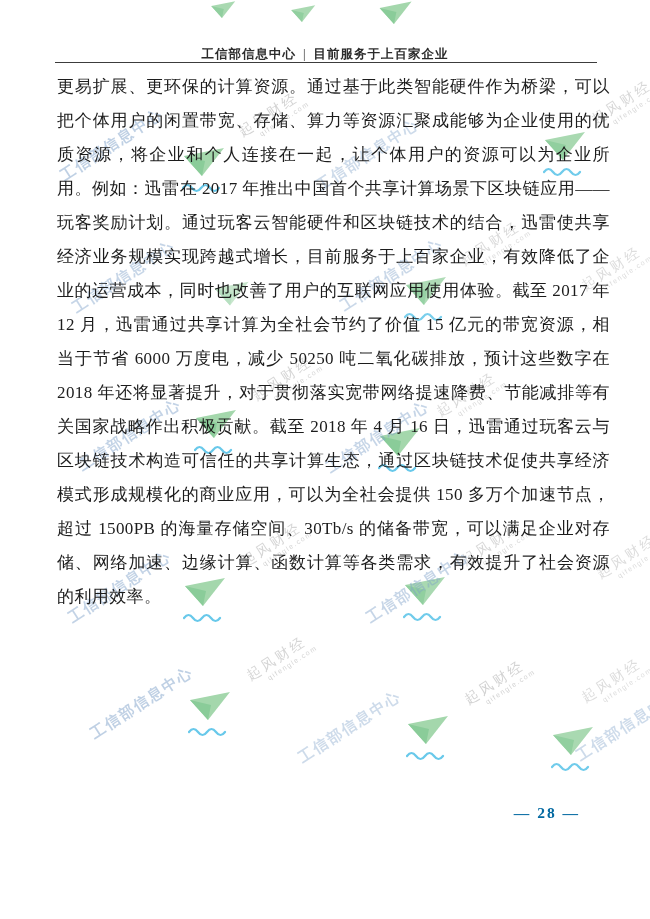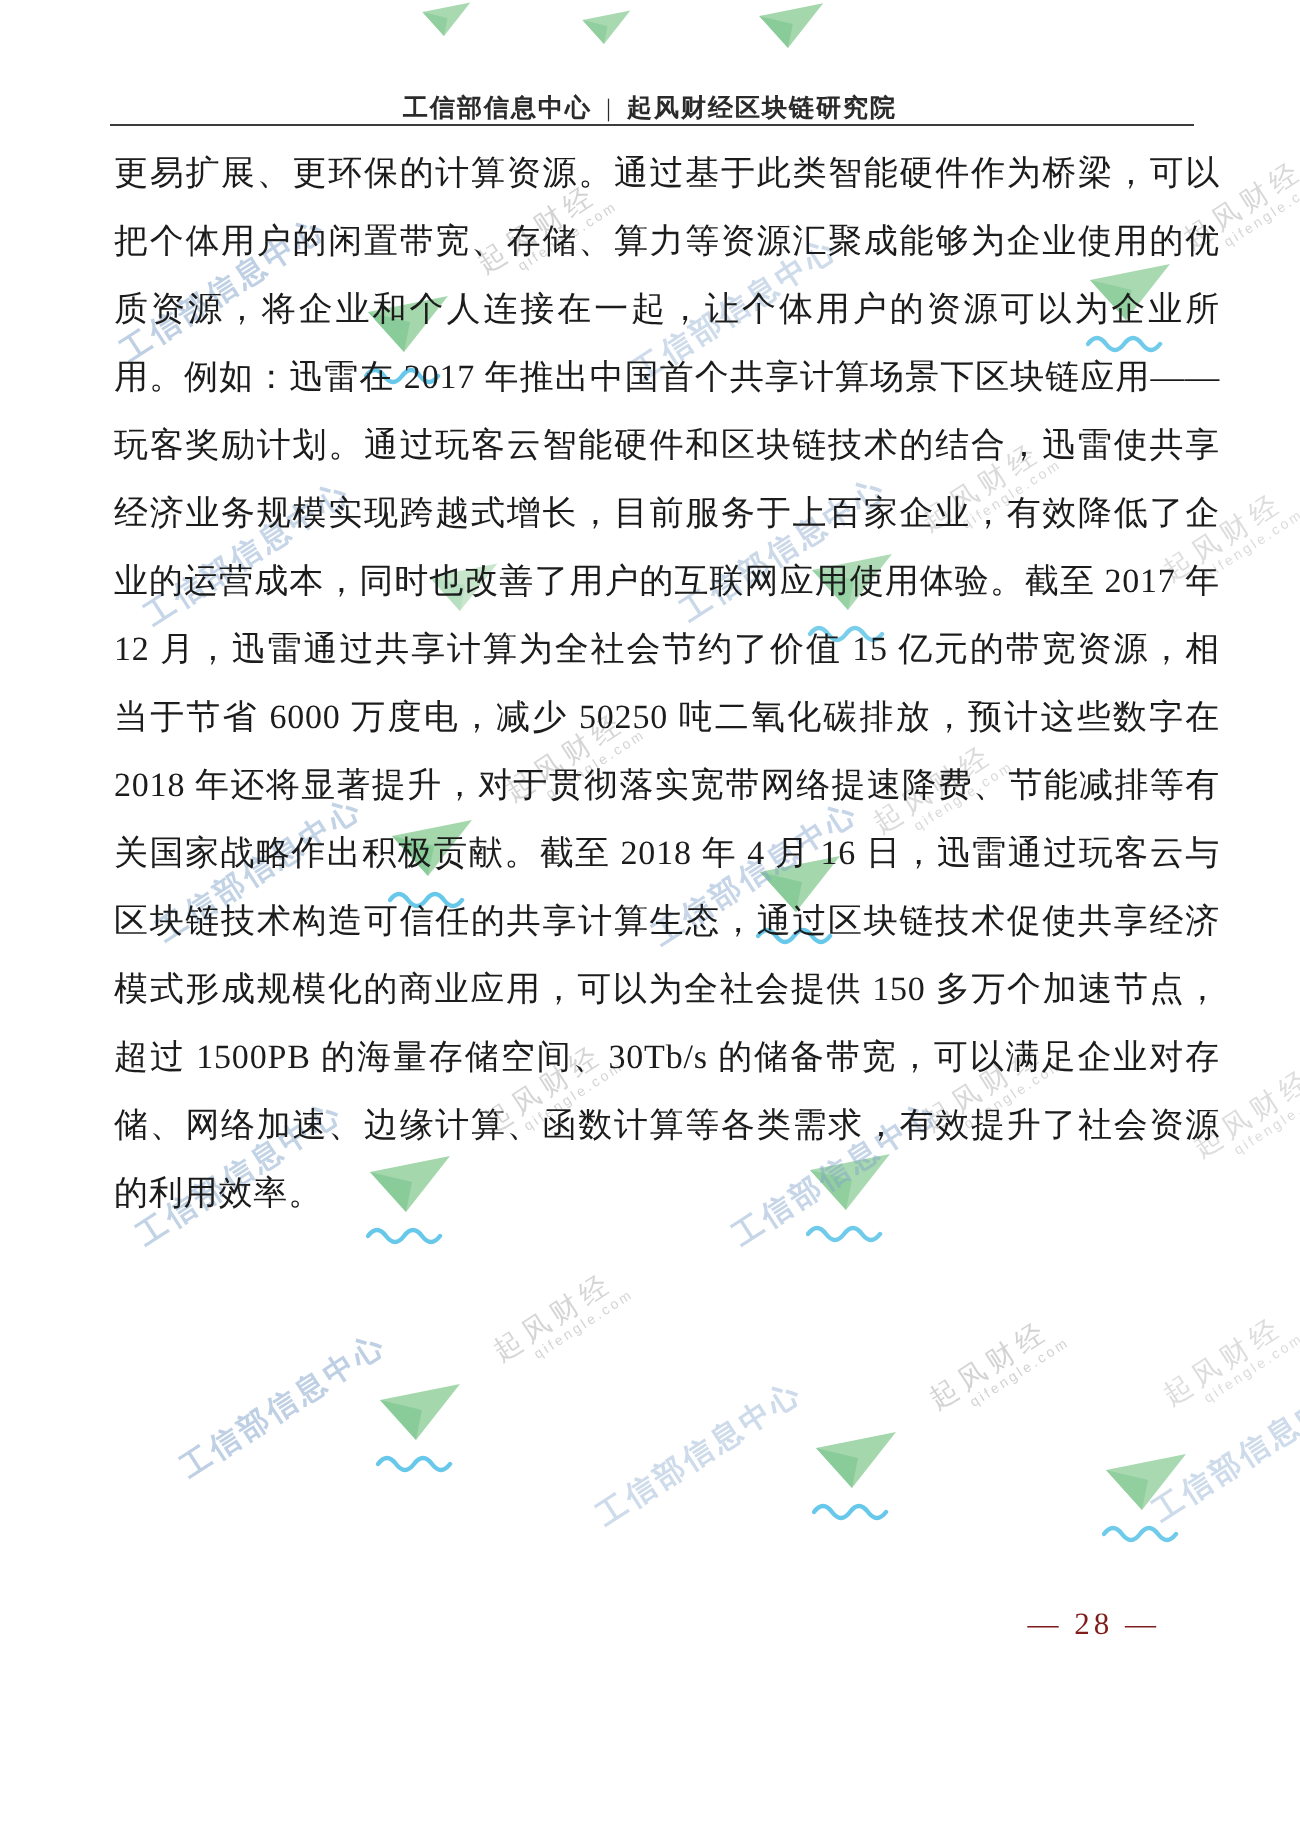--- a/index.html
+++ b/index.html
@@ -59,21 +59,21 @@
     color:#1c1c1c;
     text-align:justify;
     letter-spacing:0.4px;
   }
   .body-text p{margin:0;}
   .body-text p.indent{text-indent:35px;}
   
   .page-number{
     position:absolute;z-index:1;
     top:804px;right:70px;
-    font-size:15.5px;color:#7f1d1d;letter-spacing:2px;
+    font-size:15.5px;color:#0369a1;letter-spacing:2px;font-weight:bold;
   }
 </style>
 </head>
 <body>
 
 <div class="page">
 
   <div class="wm-layer">
       <div class="wm-icon" style="left: 210px; top: 0px; opacity: 0.85; transform: scale(0.6); transform-origin: 0px 0px;"><svg width="44" height="50" viewBox="0 0 44 50" xmlns="http://www.w3.org/2000/svg">
           <polygon points="2,10 42,2 20,30" fill="#9bd3a4"></polygon>
@@ -197,21 +197,21 @@
       <div class="wm-org" style="left: 328px; top: 460px; opacity: 0.8;">工信部信息中心</div>
       <div class="wm-org" style="left: 70px; top: 610px; opacity: 0.85;">工信部信息中心</div>
       <div class="wm-org" style="left: 368px; top: 610px; opacity: 0.8;">工信部信息中心</div>
       <div class="wm-org" style="left: 92px; top: 726px; opacity: 0.9;">工信部信息中心</div>
       <div class="wm-org" style="left: 300px; top: 750px; opacity: 0.7;">工信部信息中心</div>
       <div class="wm-org" style="left: 578px; top: 748px; opacity: 0.7;">工信部信息中心</div>
     </div>
 
   <div class="header">
     <div class="header-title">
-      <span>工信部信息中心</span><span class="header-sep">|</span><span>起风财经区块链研究院</span>
+      <span>工信部信息中心</span><span class="header-sep">|</span><span>目前服务于上百家企业</span>
     </div>
     <hr class="header-rule">
   </div>
 
   <div class="body-text">
     <p>更易扩展、更环保的计算资源。通过基于此类智能硬件作为桥梁，可以把个体用户的闲置带宽、存储、算力等资源汇聚成能够为企业使用的优质资源，将企业和个人连接在一起，让个体用户的资源可以为企业所用。例如：迅雷在 2017 年推出中国首个共享计算场景下区块链应用——玩客奖励计划。通过玩客云智能硬件和区块链技术的结合，迅雷使共享经济业务规模实现跨越式增长，目前服务于上百家企业，有效降低了企业的运营成本，同时也改善了用户的互联网应用使用体验。截至 2017 年 12 月，迅雷通过共享计算为全社会节约了价值 15 亿元的带宽资源，相当于节省 6000 万度电，减少 50250 吨二氧化碳排放，预计这些数字在 2018 年还将显著提升，对于贯彻落实宽带网络提速降费、节能减排等有关国家战略作出积极贡献。截至 2018 年 4 月 16 日，迅雷通过玩客云与区块链技术构造可信任的共享计算生态，通过区块链技术促使共享经济模式形成规模化的商业应用，可以为全社会提供 150 多万个加速节点，超过 1500PB 的海量存储空间、30Tb/s 的储备带宽，可以满足企业对存储、网络加速、边缘计算、函数计算等各类需求，有效提升了社会资源的利用效率。</p>
   </div>
 
   <div class="page-number">— 28 —</div>
 

